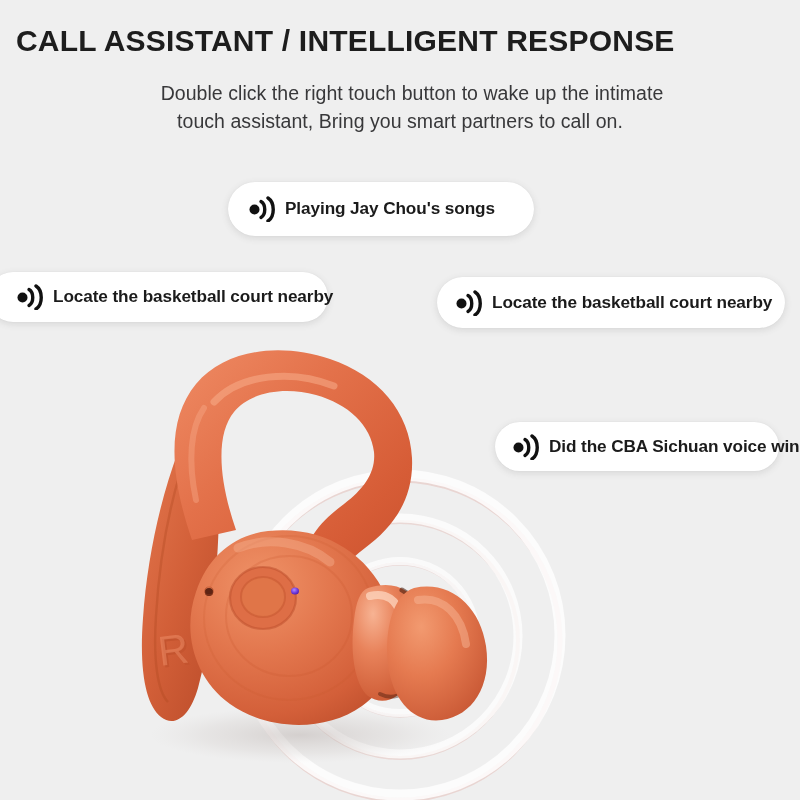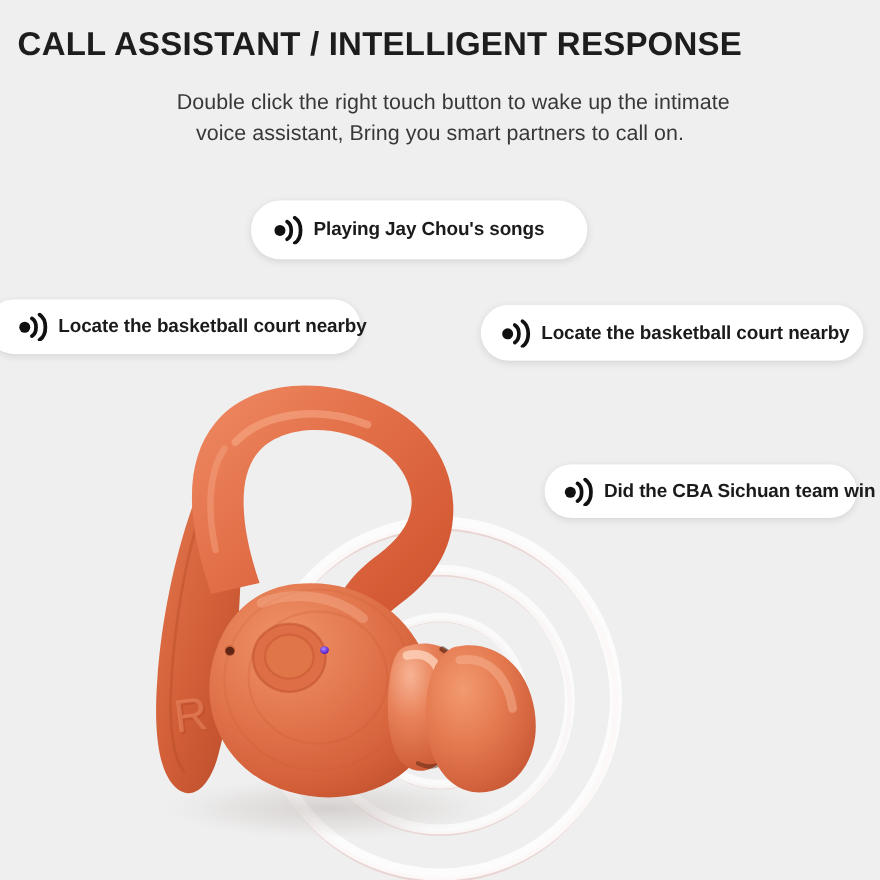--- a/index.html
+++ b/index.html
@@ -237,21 +237,21 @@
                C 450 580, 480 606, 486 646
                C 492 686, 472 716, 442 720
                C 414 724, 392 700, 388 664
                C 384 628, 394 594, 414 588 Z" fill="url(#gTip)"></path>
       <path d="M418 600 C 444 596, 462 616, 466 644" fill="none" stroke="#f9bb9c" stroke-opacity="0.45" stroke-width="8" stroke-linecap="round"></path>
     </g>
   </svg>
 
   <div class="headline">CALL ASSISTANT / INTELLIGENT RESPONSE</div>
   <div class="subline l1">Double click the right touch button to wake up the intimate</div>
-  <div class="subline l2">voice assistant, Bring you smart partners to call on.</div>
+  <div class="subline l2">touch assistant, Bring you smart partners to call on.</div>
 
   <div class="bubble" id="bubble-playing">
     <svg class="voice-icon" width="30" height="26" viewBox="0 0 30 26" xmlns="http://www.w3.org/2000/svg">
       <circle cx="6.5" cy="13.5" r="5" fill="#111111"></circle>
       <path d="M13 5.5 C 18 8.5, 18 18.5, 13 21.5" fill="none" stroke="#111111" stroke-width="3.4" stroke-linecap="round"></path>
       <path d="M20 2 C 27 6.5, 27 20.5, 20 25" fill="none" stroke="#111111" stroke-width="3.4" stroke-linecap="round"></path>
     </svg>
     <span class="bubble-text">Playing Jay Chou's songs</span>
   </div>
 
@@ -272,16 +272,16 @@
     </svg>
     <span class="bubble-text">Locate the basketball court nearby</span>
   </div>
 
   <div class="bubble" id="bubble-cba">
     <svg class="voice-icon" width="30" height="26" viewBox="0 0 30 26" xmlns="http://www.w3.org/2000/svg">
       <circle cx="6.5" cy="13.5" r="5" fill="#111111"></circle>
       <path d="M13 5.5 C 18 8.5, 18 18.5, 13 21.5" fill="none" stroke="#111111" stroke-width="3.4" stroke-linecap="round"></path>
       <path d="M20 2 C 27 6.5, 27 20.5, 20 25" fill="none" stroke="#111111" stroke-width="3.4" stroke-linecap="round"></path>
     </svg>
-    <span class="bubble-text">Did the CBA Sichuan team win</span>
+    <span class="bubble-text">Did the CBA Sichuan voice win</span>
   </div>
 
 </div>
 
 </body></html>

